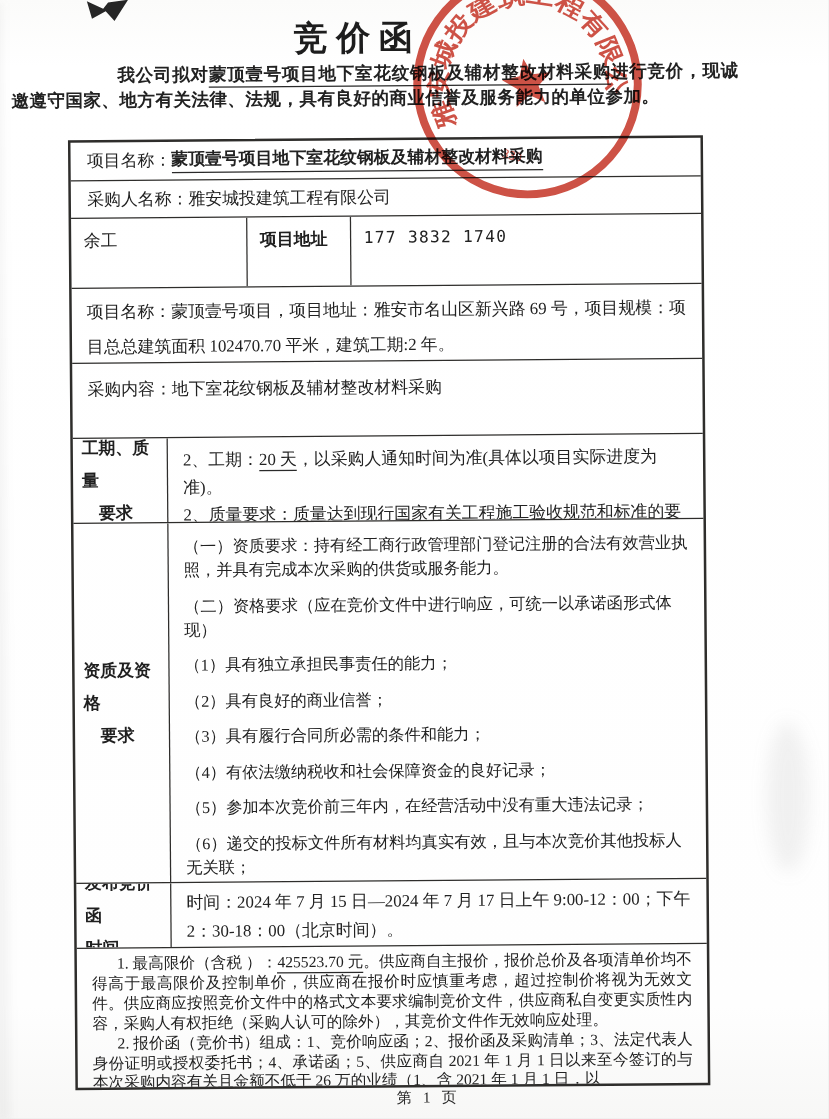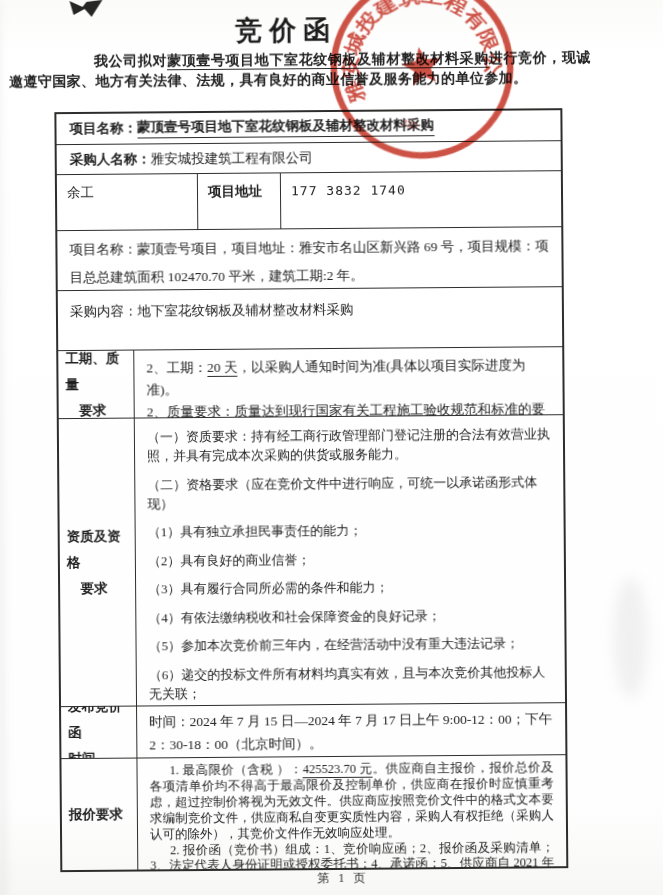--- a/index.html
+++ b/index.html
@@ -37,21 +37,21 @@
   .cell{box-sizing:border-box;overflow:hidden;}
   .cl{border-right:1.6px solid #2e2d2b;}
   .lbl{
     width:76px;flex:0 0 76px;display:flex;align-items:center;
     font-family:"Liberation Sans","DejaVu Sans",sans-serif;
     font-weight:bold;white-space:pre-line;line-height:26px;
     padding:2px 4px 2px 7px;font-size:13.5px;color:#1f1f1f;
   }
   .lbl.top{align-items:flex-start;padding-top:8px;}
   .full{width:100%;padding:4px 10px 4px 13px;display:flex;align-items:center;}
-  .blabel{font-family:"Liberation Sans","DejaVu Sans",sans-serif;font-weight:bold;color:#1f1f1f;}
+  .blabel{font-family:"Liberation Sans","DejaVu Sans",sans-serif;font-weight:normal;color:#1f1f1f;}
   .content{flex:1;padding:6px 12px;line-height:21px;}
   .r1{height:30px;} .r2{height:30px;} .r3{height:56px;}
   .r4{height:60px;} .r5{height:60px;} .r6{height:68px;}
   .r7{height:288px;} .r8{height:52px;} .r9{height:112px;}
   .r3 .val{padding:9px 10px;line-height:18px;}
   .c-person{flex:0 0 141px;}
   .c-method{flex:0 0 83px;font-family:"Liberation Sans","DejaVu Sans",sans-serif;font-weight:bold;color:#1f1f1f;}
   .c-phone{flex:1;font-family:"DejaVu Sans Mono","Liberation Mono",monospace;font-size:13px;letter-spacing:1px;}
   .r4 .content{line-height:28px;padding-top:5px;}
   .r5 .content{padding-top:10px;}
@@ -147,21 +147,20 @@
         </div>
       </div>
 
       <div class="row r8">
         <div class="cell lbl cl">发布竞价函
 时间</div>
         <div class="cell content">时间：2024 年 7 月 15 日—2024 年 7 月 17 日上午 9:00-12：00；下午 2：30-18：00（北京时间）。</div>
       </div>
 
       <div class="row r9">
-        <div class="cell lbl cl">报价要求</div>
         <div class="cell content">
           <p><span>1. 最高限价（含税 ）：</span><span class="u">425523.70 元</span><span>。供应商自主报价，报价总价及各项清单价均不得高于最高限价及控制单价，供应商在报价时应慎重考虑，超过控制价将视为无效文件。供应商应按照竞价文件中的格式文本要求编制竞价文件，供应商私自变更实质性内容，采购人有权拒绝（采购人认可的除外），其竞价文件作无效响应处理。</span></p>
           <p>2. 报价函（竞价书）组成：1、竞价响应函；2、报价函及采购清单；3、法定代表人身份证明或授权委托书；4、承诺函；5、供应商自 2021 年 1 月 1 日以来至今签订的与本次采购内容有关且金额不低于 26 万的业绩（1、含 2021 年 1 月 1 日，以</p>
         </div>
       </div>
 
     </div>
 
     <div class="footer">第 1 页</div>
 

